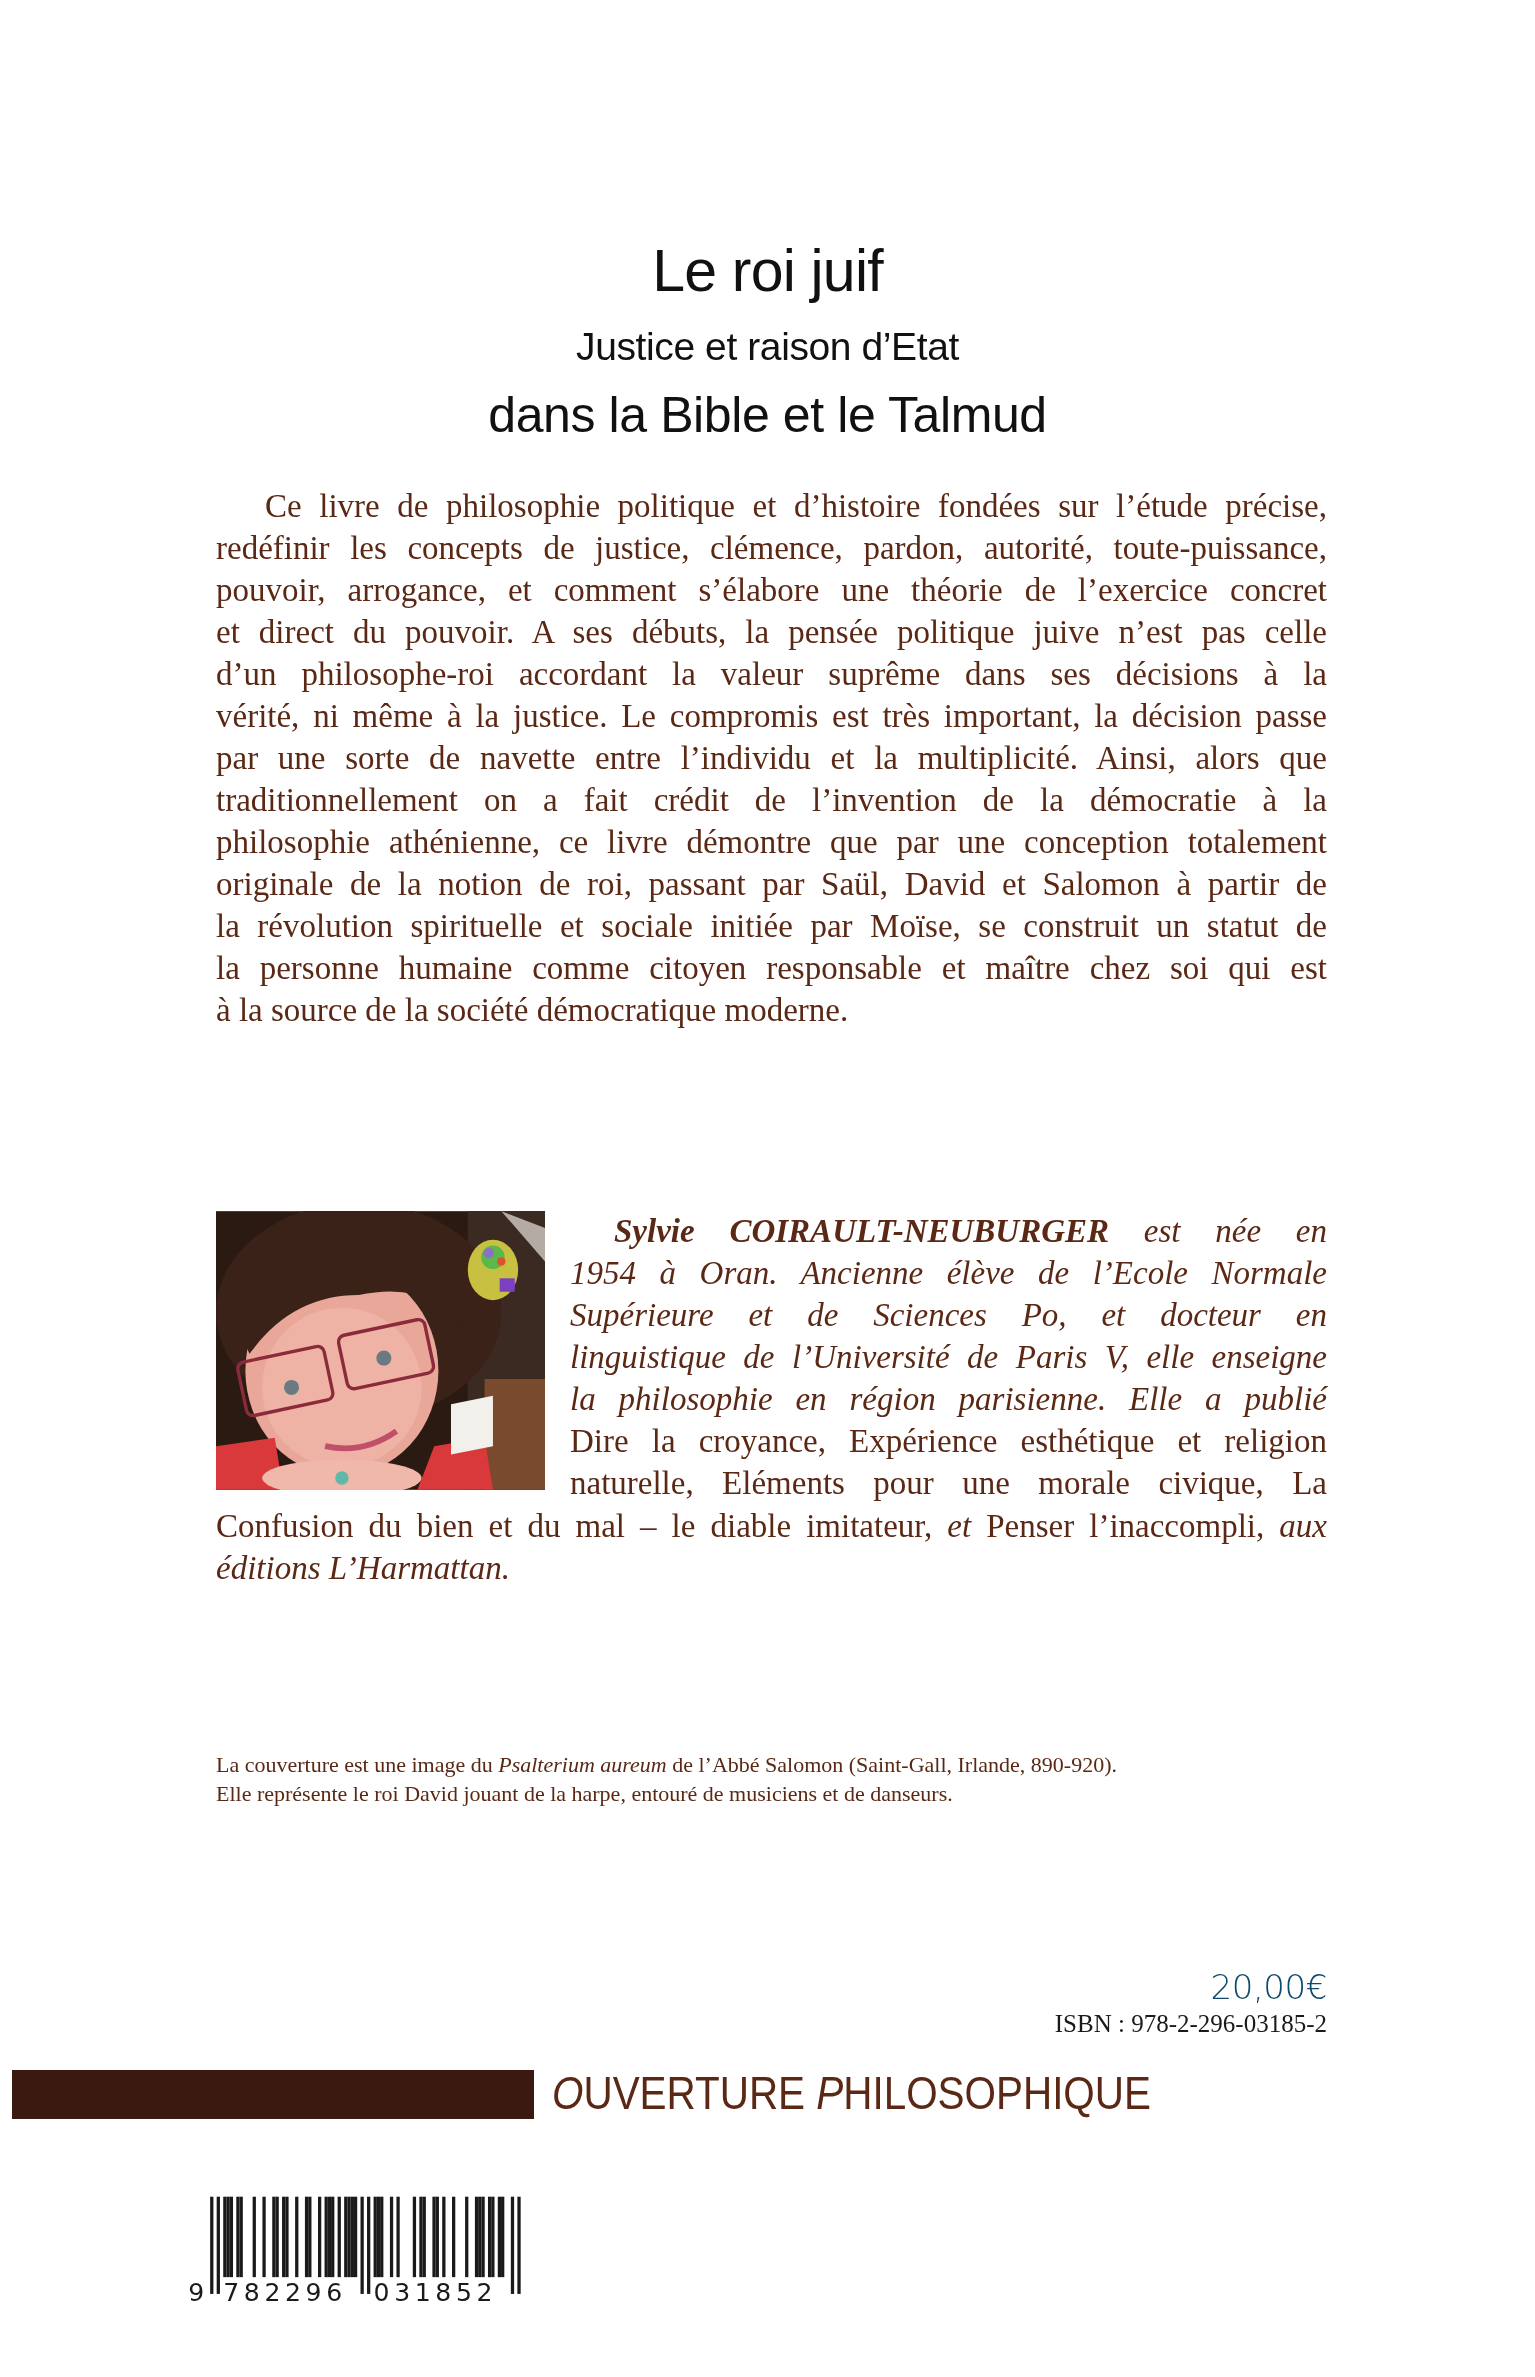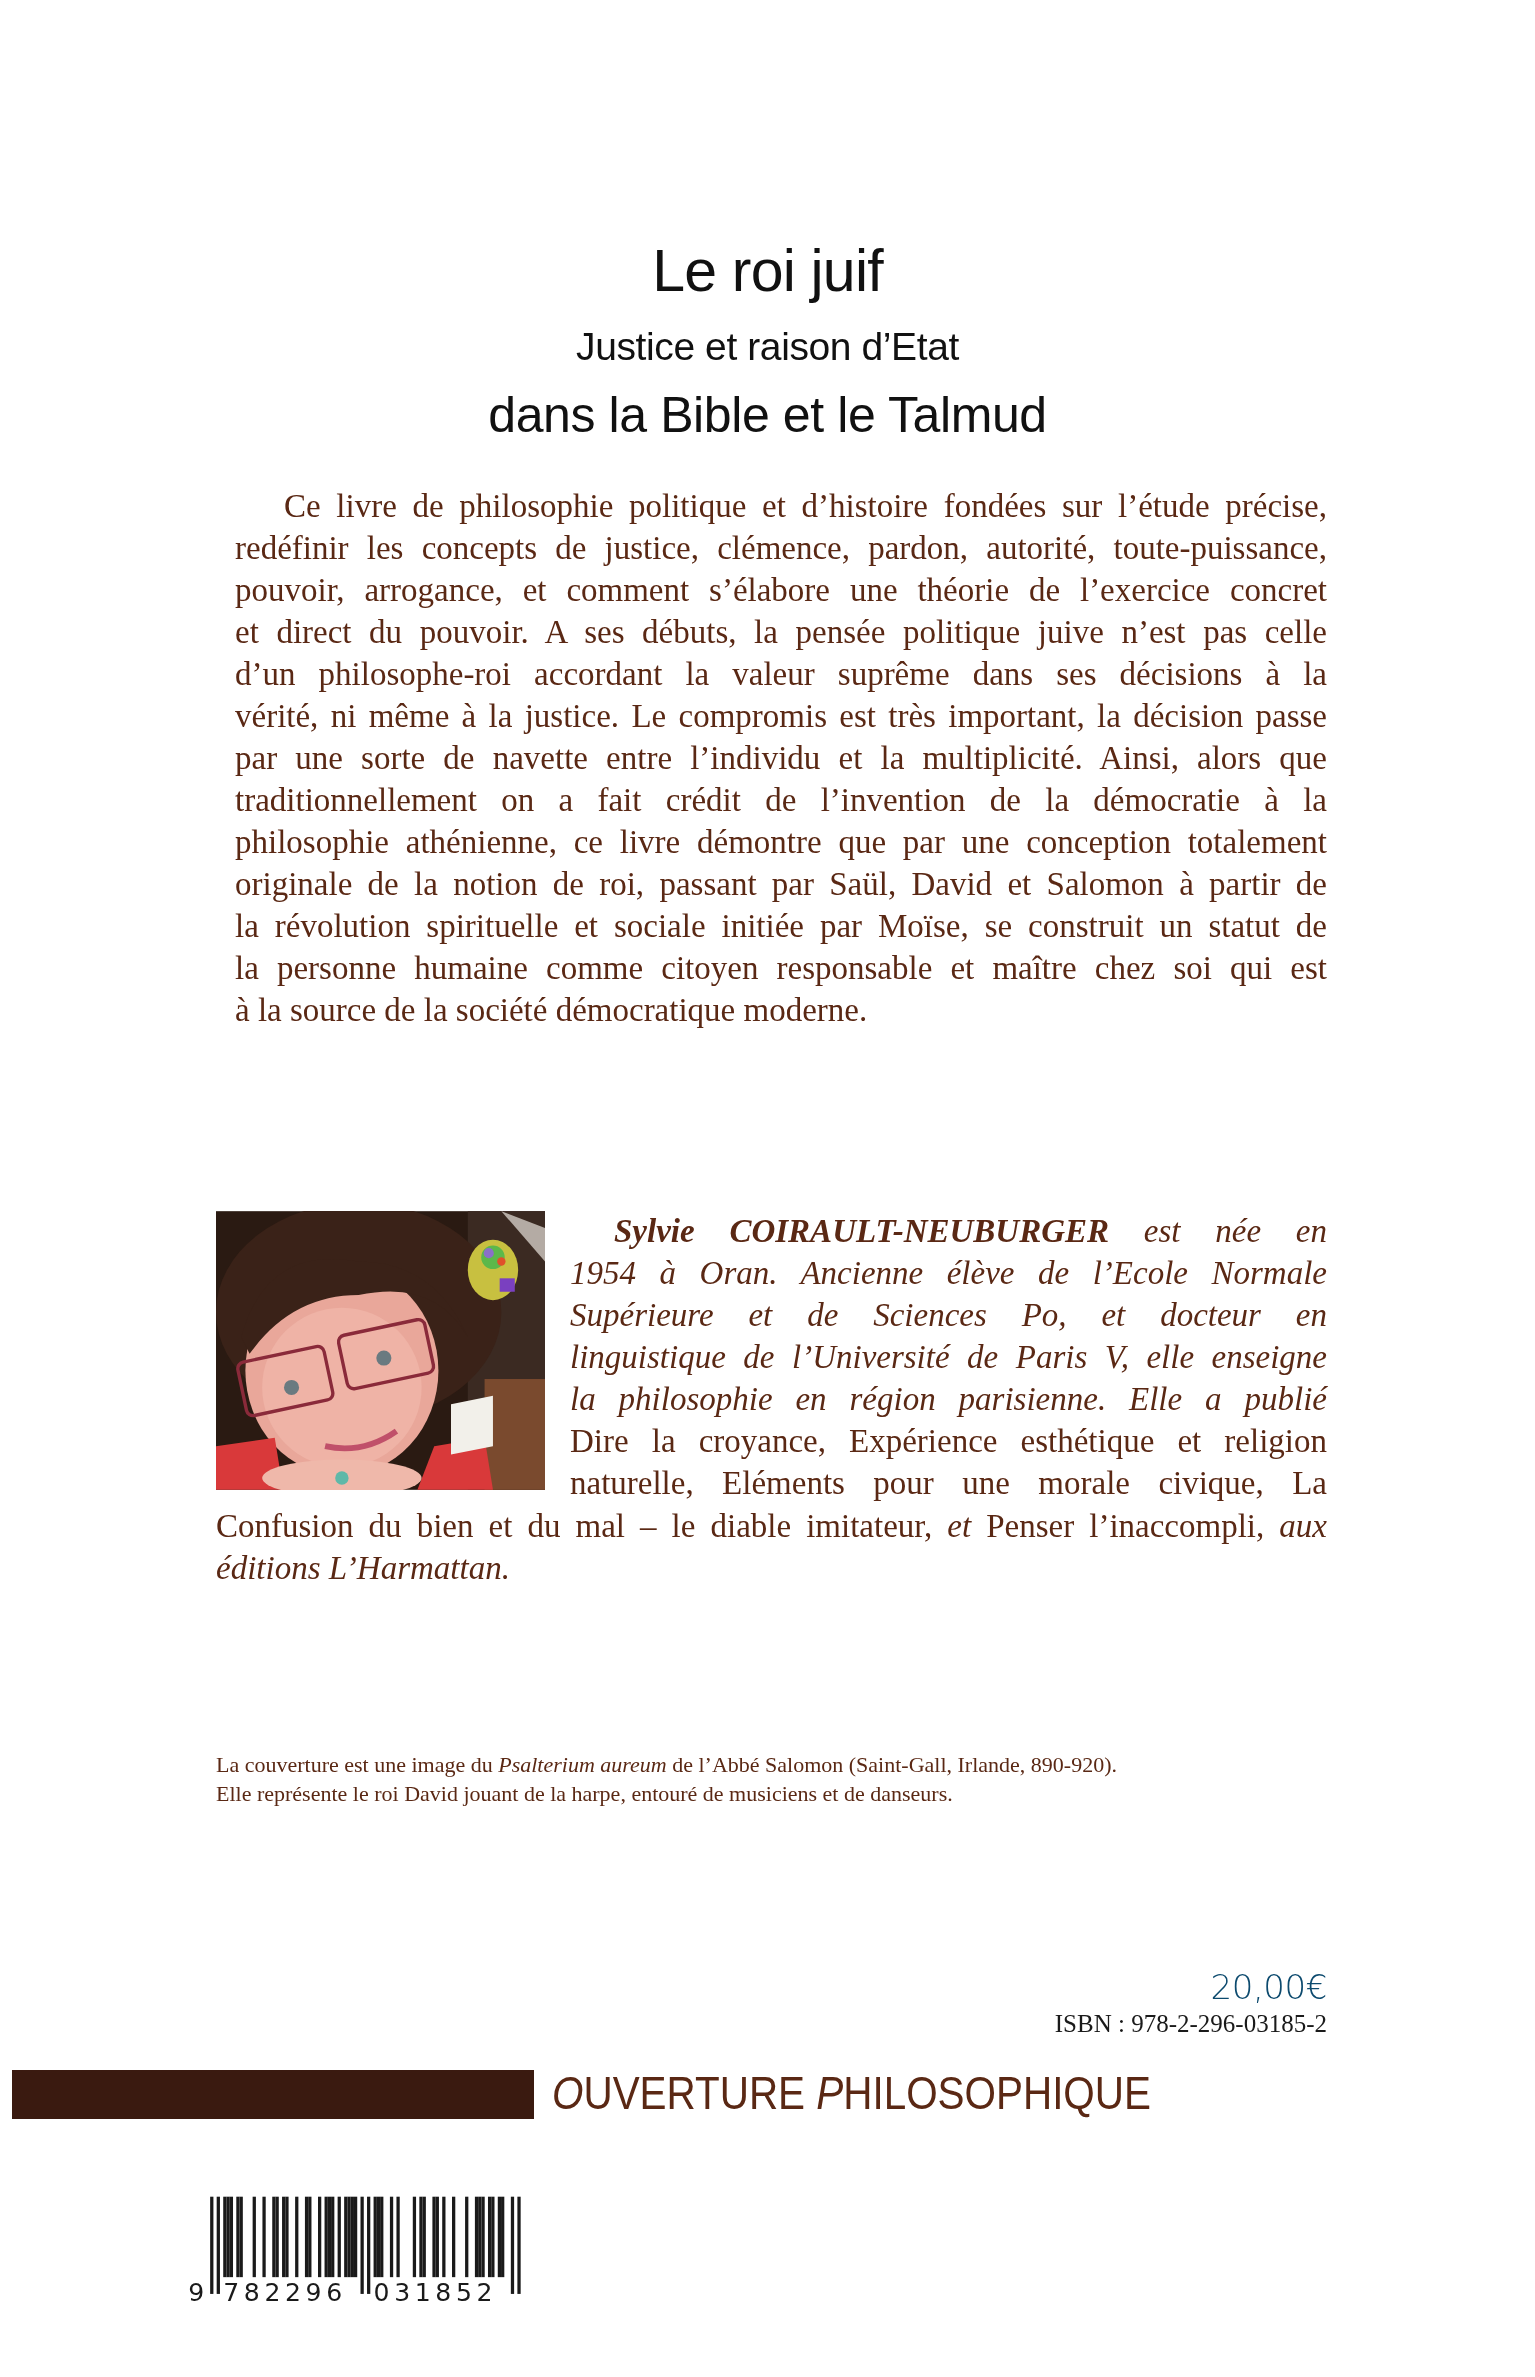--- a/index.html
+++ b/index.html
@@ -12,21 +12,21 @@
   }
   #t-main { top:237px; font-size:59px; letter-spacing:-0.8px; }
   #t-sub1 { top:325px; font-size:39px; letter-spacing:-0.4px; }
   #t-sub2 { top:386px; font-size:50px; letter-spacing:-0.4px; }
 
   .body-text {
     left:216px; width:1111px; top:485px;
     font-family:"Liberation Serif", serif; color:#5a2814;
     font-size:33px; line-height:42px;
   }
-  .body-text .ln { display:block; white-space:nowrap; text-align:justify; text-align-last:justify;margin-left:19px; }
+  .body-text .ln { display:block; white-space:nowrap; text-align:justify; text-align-last:justify; }
   .body-text .ln.indent { padding-left:49px; }
   .body-text .ln.last { text-align-last:left; }
 
   #photo { left:216px; top:1211px; width:329px; height:279px; overflow:hidden; }
 
   .bio {
     font-family:"Liberation Serif", serif; color:#5a2814;
     font-size:33px; line-height:42px;
   }
   #bio-right { left:570px; width:757px; top:1210px; }

